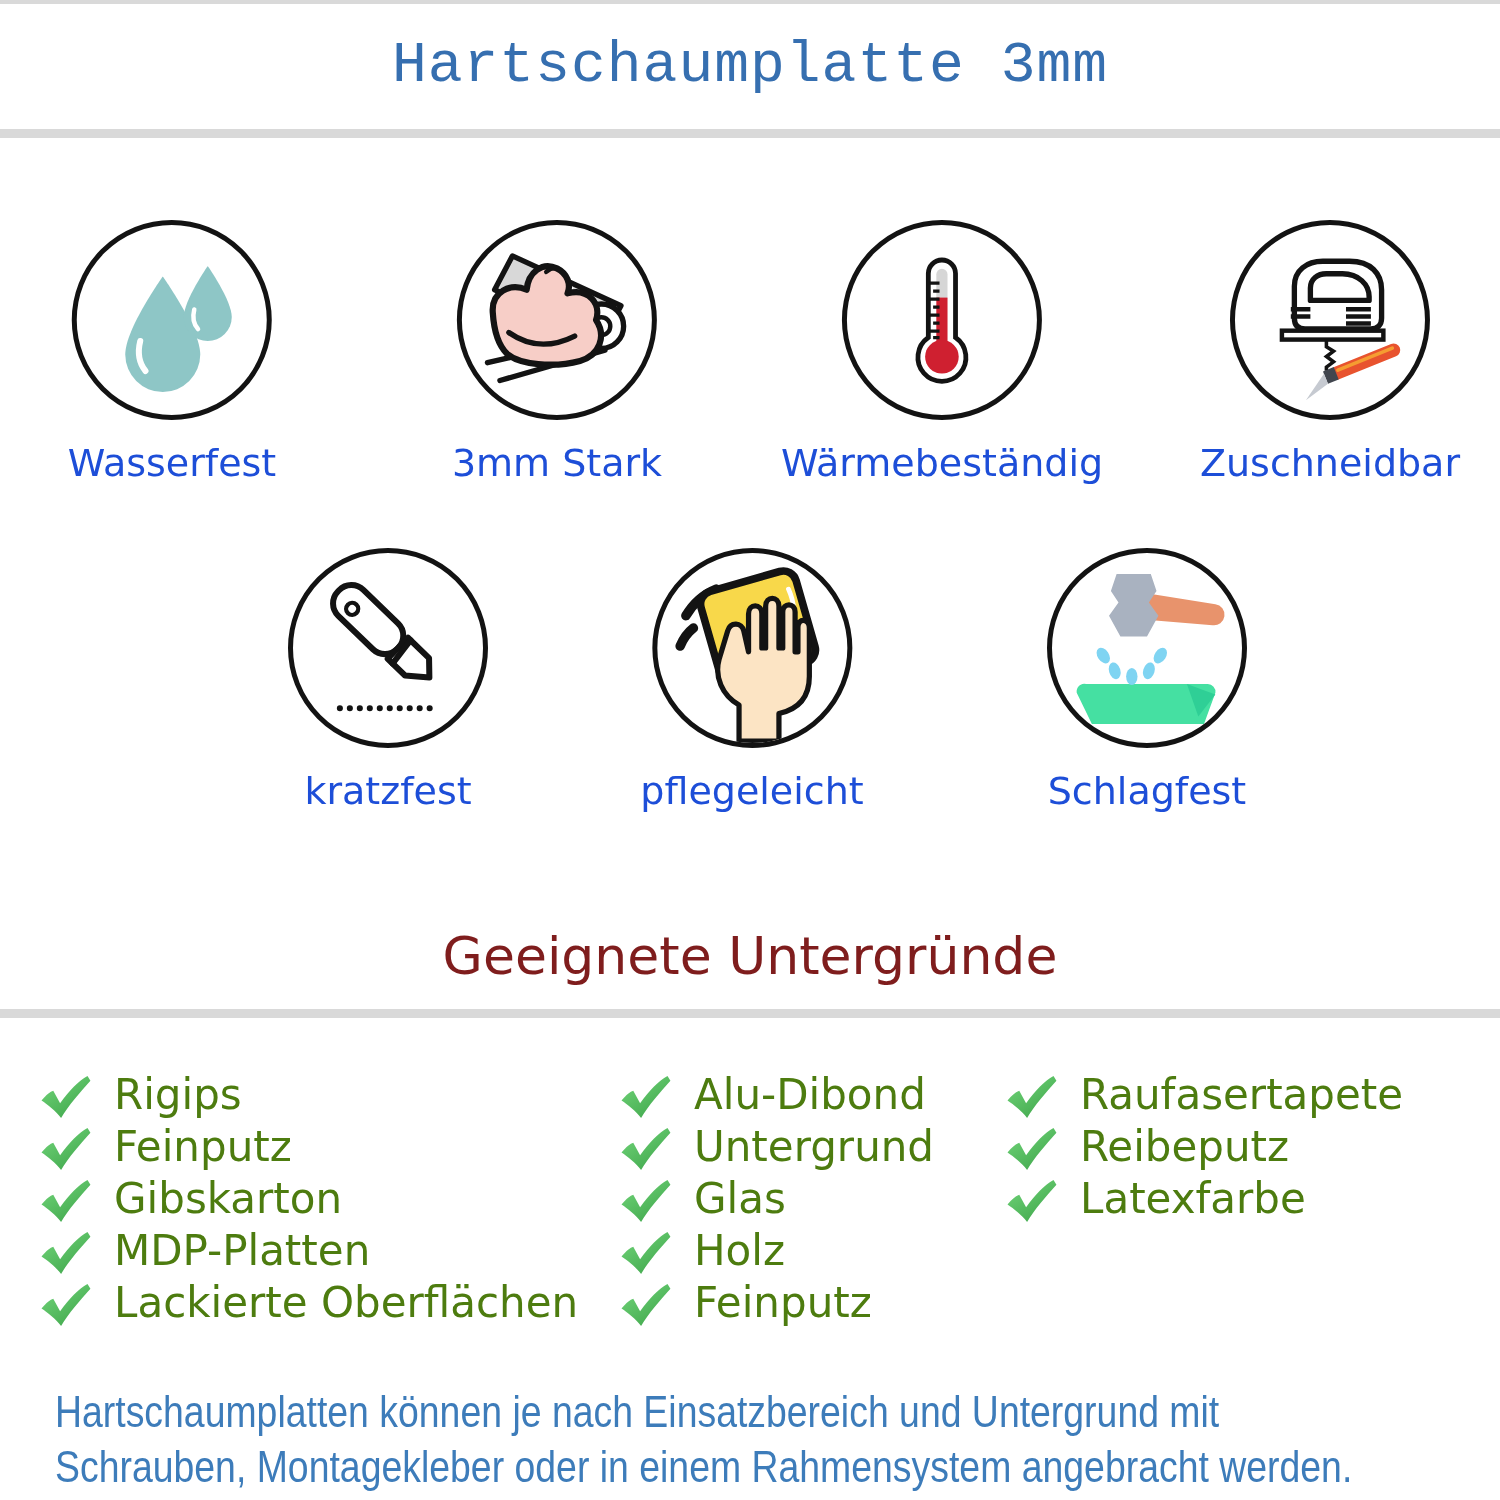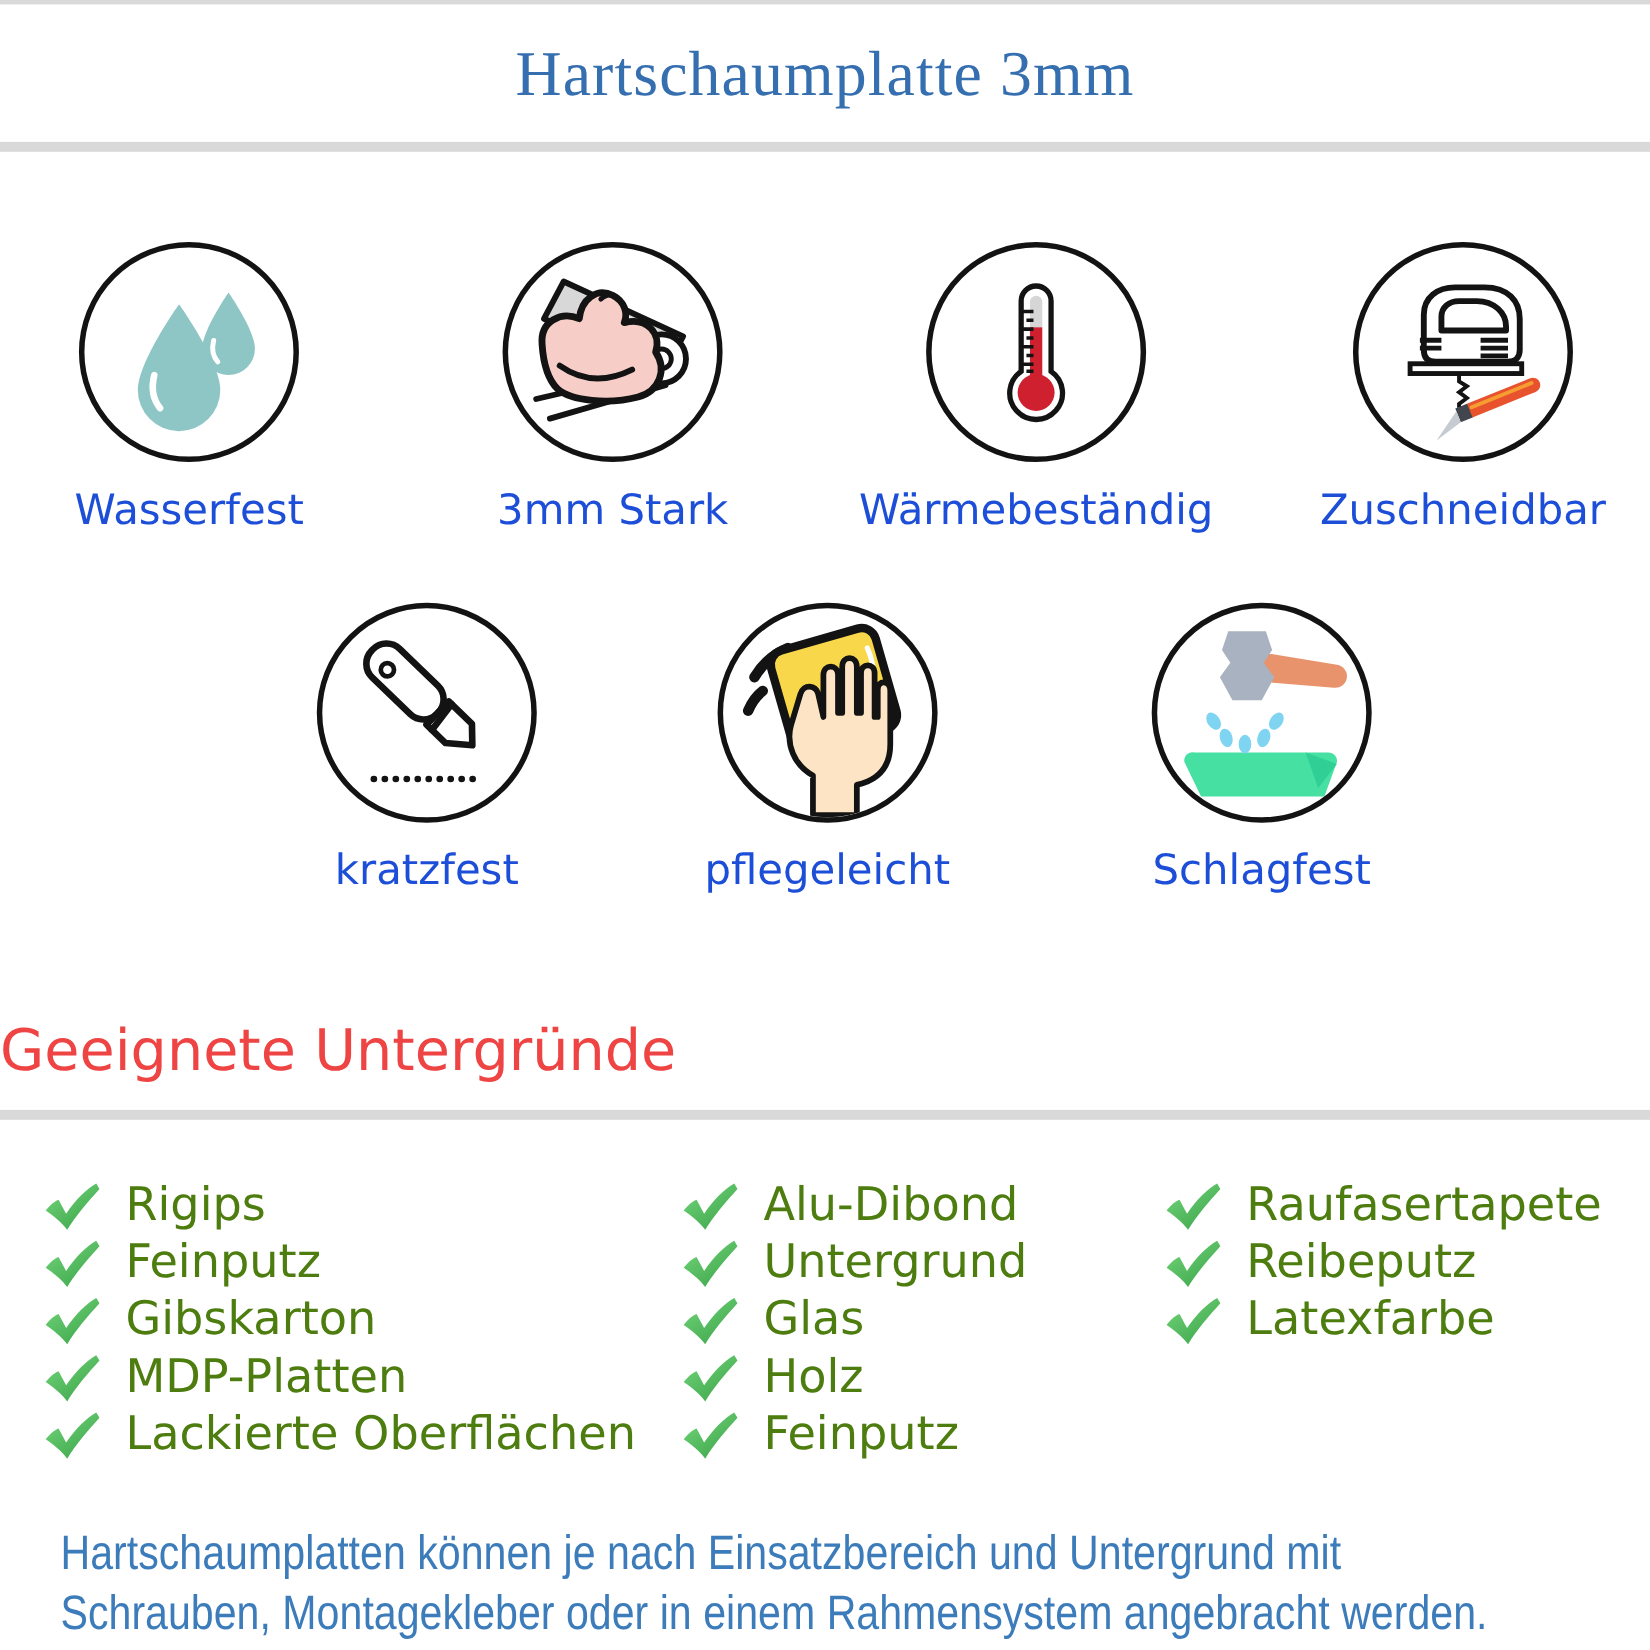--- a/index.html
+++ b/index.html
@@ -4,33 +4,33 @@
 <style>
   html,body{margin:0;padding:0;background:#fff;}
   .canvas{position:relative;width:1500px;height:1500px;background:#ffffff;overflow:hidden;
           font-family:"DejaVu Sans",sans-serif;}
 
   .top-strip{position:absolute;top:0;left:0;width:100%;height:4px;background:#d9d9d9;}
   .bar{position:absolute;left:0;width:100%;height:9px;background:#d9d9d9;}
   .bar1{top:129px;} .bar2{top:1009px;}
 
   .heading1{position:absolute;top:33px;left:0;width:100%;margin:0;text-align:center;
-            font-family:Liberation Serif, serif;font-weight:400;font-size:58px;
+            font-family:Liberation Mono, monospace;font-weight:400;font-size:58px;
             letter-spacing:1px;color:#366fb0;}
-  .heading2{position:absolute;top:926px;left:0;width:100%;margin:0;
-            font-weight:400;font-size:52px;color:#ef4444;}
+  .heading2{position:absolute;top:926px;left:0;width:100%;margin:0;text-align:center;
+            font-weight:400;font-size:52px;color:#7f1d1d;}
 
   .feature{position:absolute;transform:translateX(-50%);display:flex;flex-direction:column;align-items:center;}
   .circle{width:190px;height:190px;border:5px solid #131313;border-radius:50%;background:#fff;
           display:flex;align-items:center;justify-content:center;overflow:hidden;}
   .circle svg{display:block;}
   .feature-label{margin-top:21px;font-size:38px;color:#1d4ed8;white-space:nowrap;}
 
   .col{position:absolute;top:1068px;display:flex;flex-direction:column;}
-  .col1{left:38px;} .col2{left:618px;} .col3{left:1057px;}
+  .col1{left:38px;} .col2{left:618px;} .col3{left:1004px;}
   .check-item{display:flex;align-items:center;height:52px;font-size:42px;color:#4d7c0f;white-space:nowrap;}
   .check-item svg{width:54px;height:45px;margin-right:22px;margin-top:6px;flex:none;}
 
   .footer{position:absolute;left:55px;top:1384px;font-family:"Liberation Sans",sans-serif;
           color:#3d7cba;font-size:44px;}
   .footer-line{white-space:nowrap;transform:scaleX(0.85);transform-origin:left center;line-height:55px;}
 </style>
 </head>
 <body>
 

